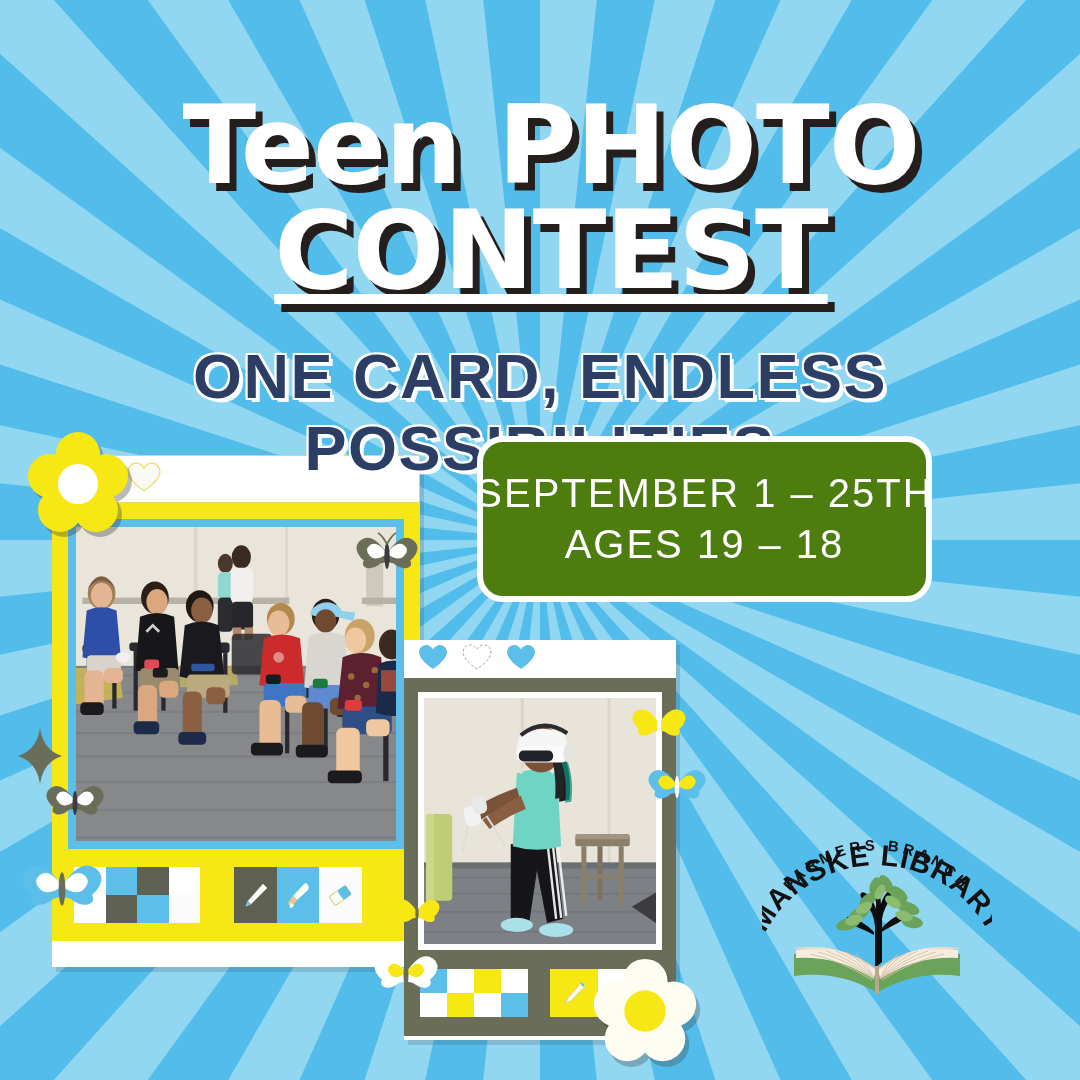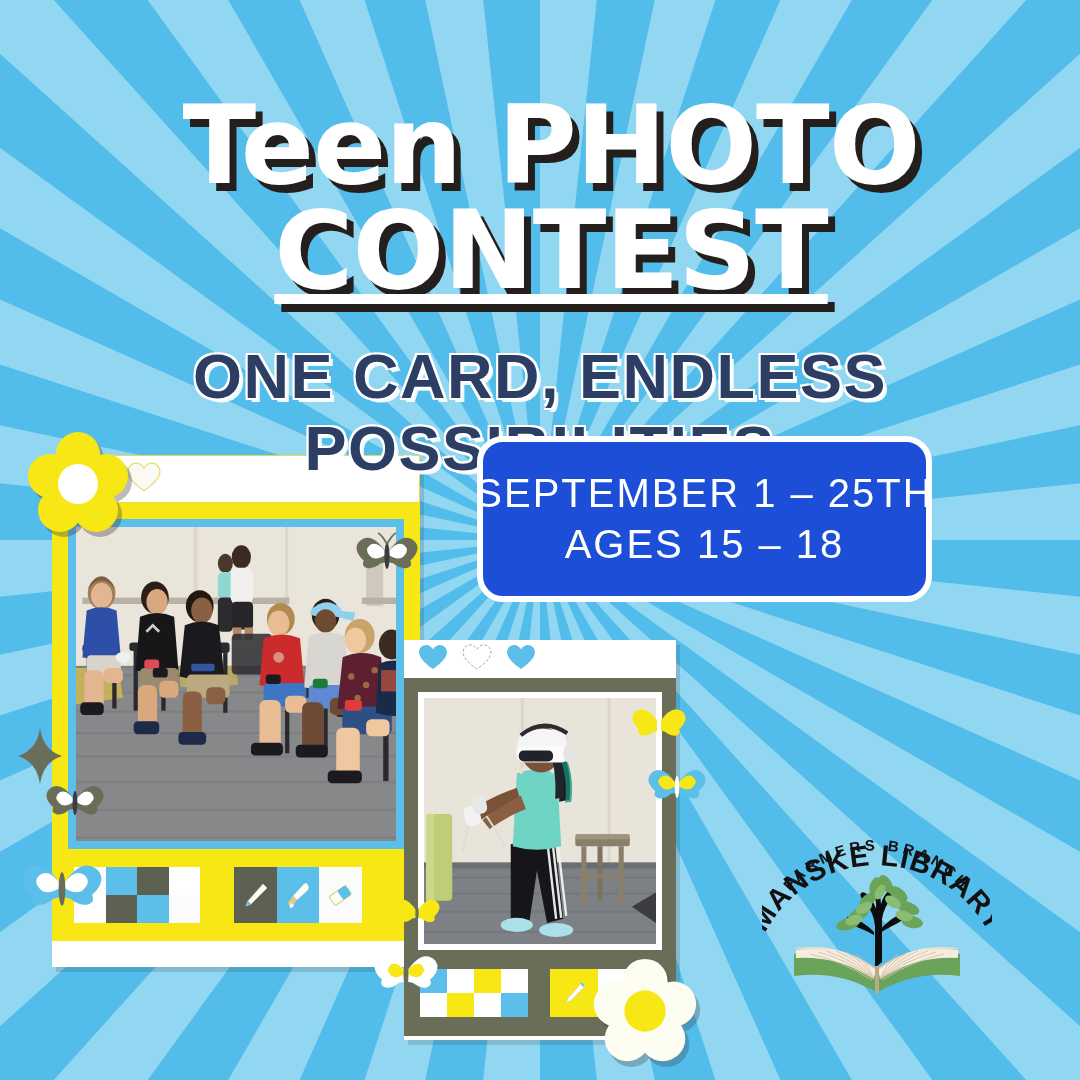--- a/index.html
+++ b/index.html
@@ -41,21 +41,21 @@
     color:#2c3e63;
     text-shadow:
        -2px -2px 0 #ffffff, 2px -2px 0 #ffffff,
        -2px  2px 0 #ffffff, 2px  2px 0 #ffffff,
         4px  4px 0 rgba(255,255,255,.9);
   }
 
   
   .info-box{
     position:absolute;left:477px;top:436px;width:455px;height:166px;
-    background:#1d4ed8;border:6px solid #ffffff;border-radius:26px;
+    background:#4d7c0f;border:6px solid #ffffff;border-radius:26px;
     box-sizing:border-box;z-index:22;
     display:flex;flex-direction:column;align-items:center;justify-content:center;
   }
   .info-line{
     color:#ffffff;font-size:40px;letter-spacing:2px;line-height:1.28;
     font-family:"Liberation Sans", sans-serif;white-space:nowrap;
   }
 
   
   .frame{position:absolute;box-sizing:border-box;}
@@ -150,21 +150,21 @@
     <h1 class="headline">
       <span class="l1">Teen PHOTO</span>
       <span class="l2">CONTEST</span>
     </h1>
   </div>
 
   <div class="subtitle">ONE CARD,  ENDLESS POSSIBILITIES</div>
 
   <div class="info-box">
     <div class="info-line">SEPTEMBER 1 – 25TH</div>
-    <div class="info-line">AGES 15 – 18</div>
+    <div class="info-line">AGES 19 – 18</div>
   </div>
 
   <div class="frame" id="frame1">
     <div class="titlebar">
       <span class="heart">
         <svg width="34" height="30" viewBox="0 0 32 28">
             <path d="M16 27C16 27 1 17.5 1 9 1 4 4.6 1 8.6 1c3 0 5.6 1.9 7.4 4.6C17.8 2.9 20.4 1 23.4 1 27.4 1 31 4 31 9c0 8.5-15 18-15 18z" fill="#5bbfe9"></path>
           </svg>
       </span>
       <span class="heart">

